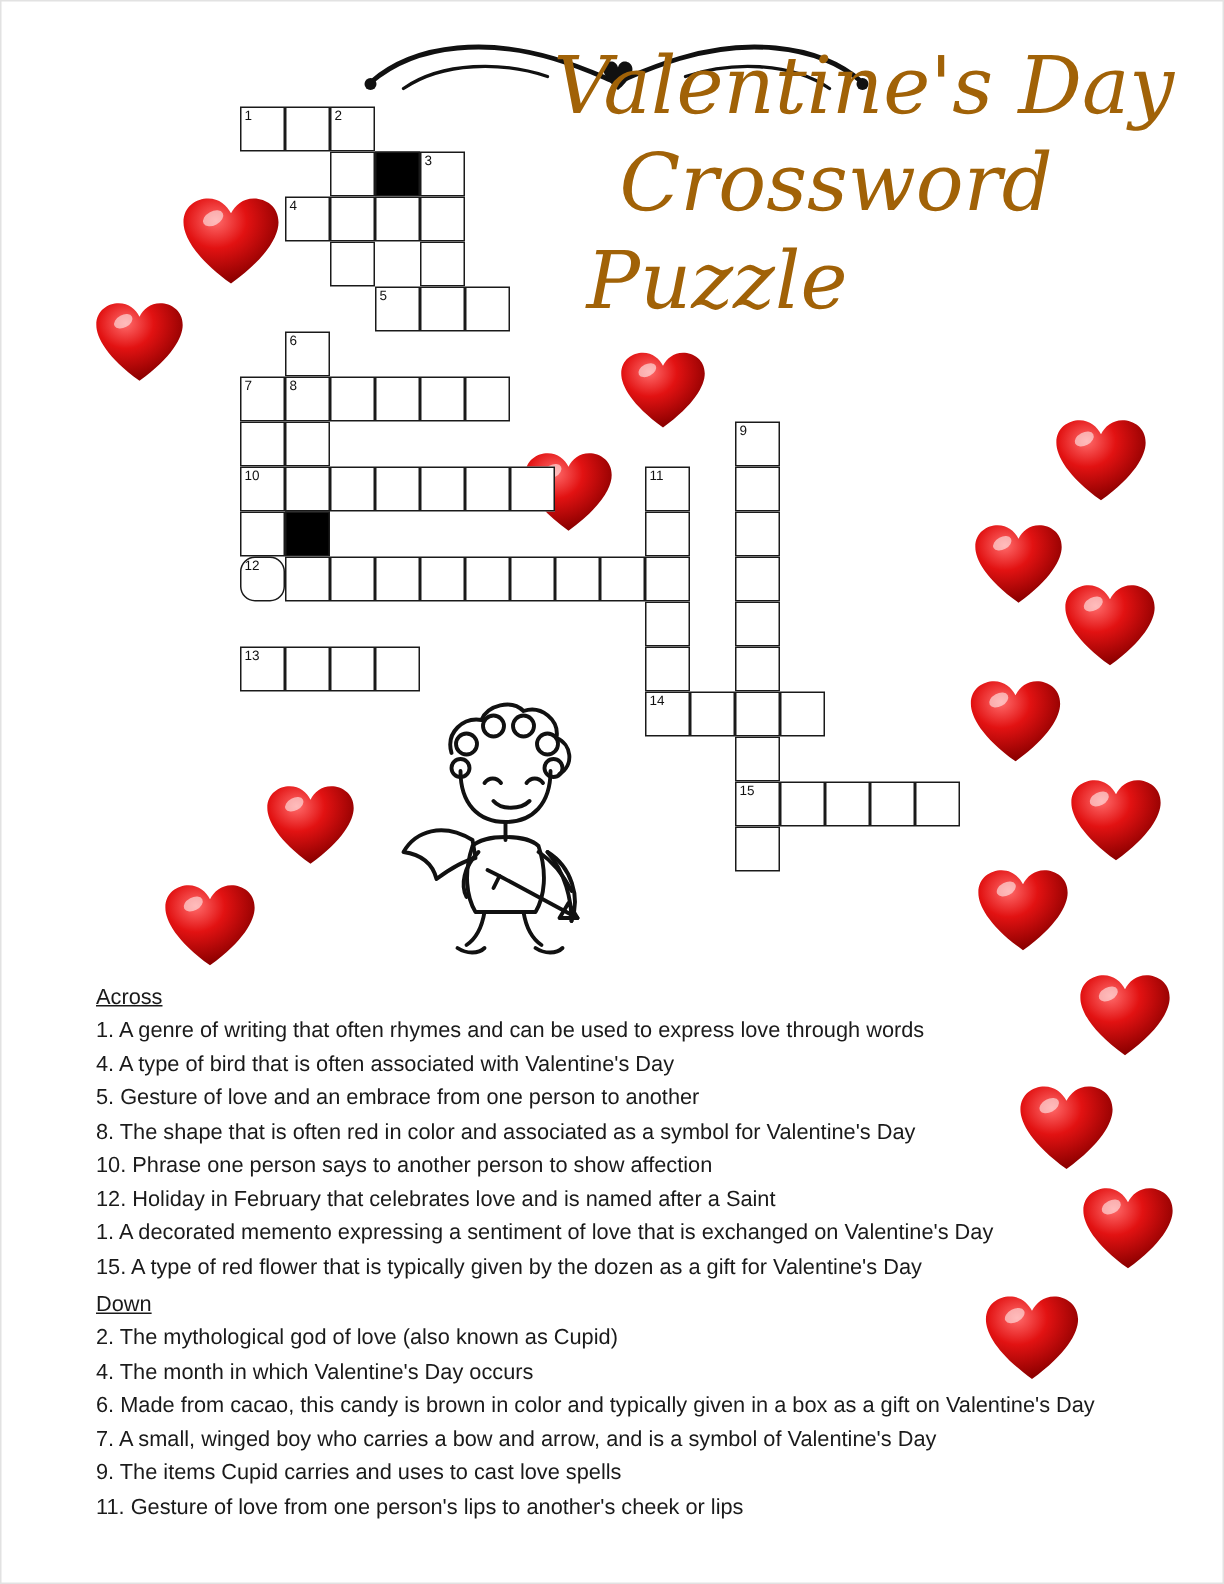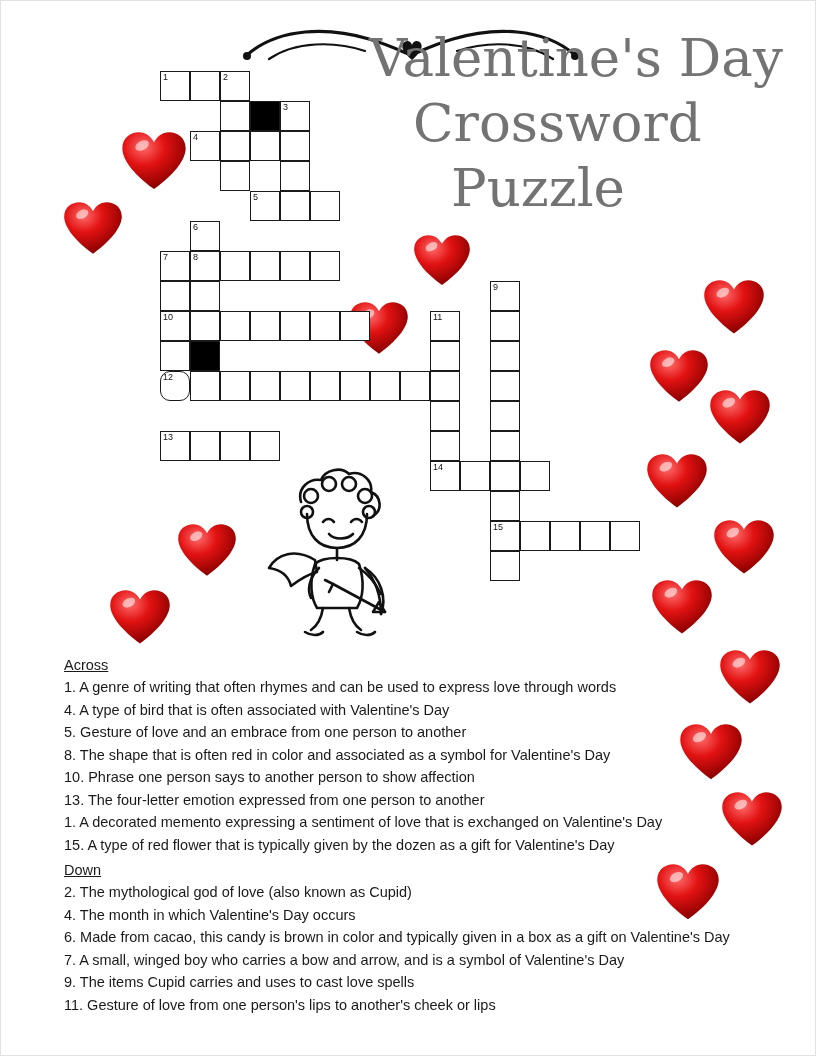--- a/index.html
+++ b/index.html
@@ -26,27 +26,28 @@
   .title-block {
     position: absolute;
     left: 350px;
     top: 30px;
     width: 430px;
     text-align: left;
     pointer-events: none;
   }
   .title-line {
     font-family: "DejaVu Serif", serif;
-    color: #737373;
+    font-style: italic;
+    color: #a16207;
     line-height: 1.0;
     white-space: nowrap;
   }
   .title-1 { font-size: 53px; margin-left: 18px; }
   .title-2 { font-size: 53px; margin-left: 62px; margin-top: 12px;}
-  .title-3 { font-size: 53px; margin-left: 100px; margin-top: 12px;}
+  .title-3 { font-size: 53px; margin-left: 40px; margin-top: 12px;}
 
   
   .flourish {
     position: absolute;
     left: 238px;
     top: 24px;
     width: 350px;
     height: 42px;
   }
 
@@ -493,21 +494,21 @@
   </div>
 
   <div class="clues">
     <div class="clue-head">Across</div>
     <div id="across-list">
         <div class="clue">1. A genre of writing that often rhymes and can be used to express love through words</div>
         <div class="clue">4. A type of bird that is often associated with Valentine's Day</div>
         <div class="clue">5. Gesture of love and an embrace from one person to another</div>
         <div class="clue">8. The shape that is often red in color and associated as a symbol for Valentine's Day</div>
         <div class="clue">10. Phrase one person says to another person to show affection</div>
-        <div class="clue">13. The four-letter emotion expressed from one person to another</div>
+        <div class="clue">12. Holiday in February that celebrates love and is named after a Saint</div>
         <div class="clue">1. A decorated memento expressing a sentiment of love that is exchanged on Valentine's Day</div>
         <div class="clue">15. A type of red flower that is typically given by the dozen as a gift for Valentine's Day</div>
       </div>
     <div class="clue-head">Down</div>
     <div id="down-list">
         <div class="clue">2. The mythological god of love (also known as Cupid)</div>
         <div class="clue">4. The month in which Valentine's Day occurs</div>
         <div class="clue">6. Made from cacao, this candy is brown in color and typically given in a box as a gift on Valentine's Day</div>
         <div class="clue">7. A small, winged boy who carries a bow and arrow, and is a symbol of Valentine's Day</div>
         <div class="clue">9. The items Cupid carries and uses to cast love spells</div>

